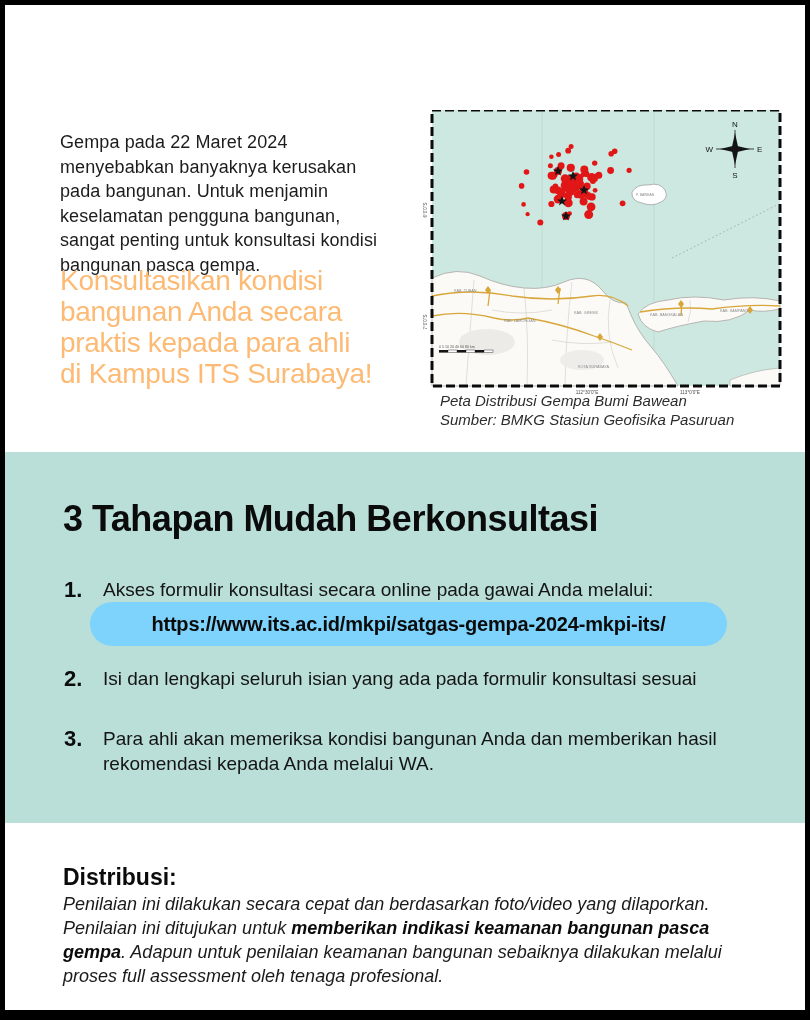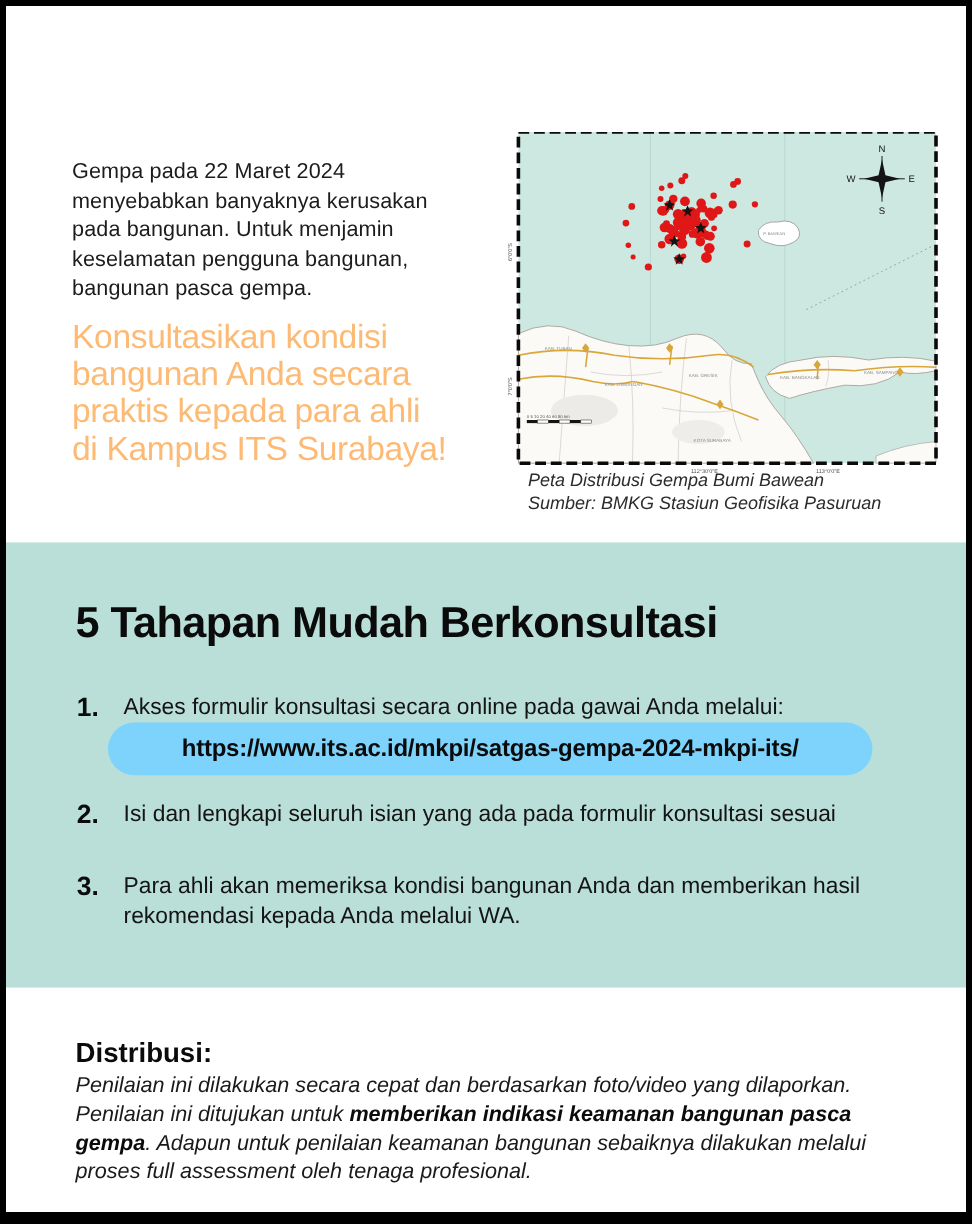--- a/index.html
+++ b/index.html
@@ -70,20 +70,21 @@
 <body>
 
 <div class="page">
   <div class="canvas"></div>
 
   <p class="intro-paragraph">
     <span>Gempa pada 22 Maret 2024</span>
     <span>menyebabkan banyaknya kerusakan</span>
     <span>pada bangunan. Untuk menjamin</span>
     <span>keselamatan pengguna bangunan,</span>
+    <span>sangat penting untuk konsultasi kondisi</span>
     <span>bangunan pasca gempa.</span>
   </p>
 
   <h1 class="intro-headline" style="margin:0;">
     <span>Konsultasikan kondisi</span>
     <span>bangunan Anda secara</span>
     <span>praktis kepada para ahli</span>
     <span>di Kampus ITS Surabaya!</span>
   </h1>
 
@@ -274,21 +275,21 @@
     <text x="-5" y="212" font-size="4.6" fill="#4c4c4c" text-anchor="middle" transform="rotate(-90,-5,212)">7°0'0"S</text>
   </svg>
 
   <p class="map-caption" style="margin:0;">
     <span>Peta Distribusi Gempa Bumi Bawean</span>
     <span>Sumber: BMKG Stasiun Geofisika Pasuruan</span>
   </p>
 
   <div class="steps-band"></div>
 
-  <h2 class="steps-title" style="margin:0;">5 Tahapan Mudah Berkonsultasi</h2>
+  <h2 class="steps-title" style="margin:0;">3 Tahapan Mudah Berkonsultasi</h2>
 
   <div class="step-number" style="top:577px;">1.</div>
   <div class="step-text" style="top:578px;">
     <span>Akses formulir konsultasi secara online pada gawai Anda melalui:</span>
   </div>
   <div class="url-pill">https://www.its.ac.id/mkpi/satgas-gempa-2024-mkpi-its/</div>
 
   <div class="step-number" style="top:666px;">2.</div>
   <div class="step-text" style="top:667px;">
     <span>Isi dan lengkapi seluruh isian yang ada pada formulir konsultasi sesuai</span>

